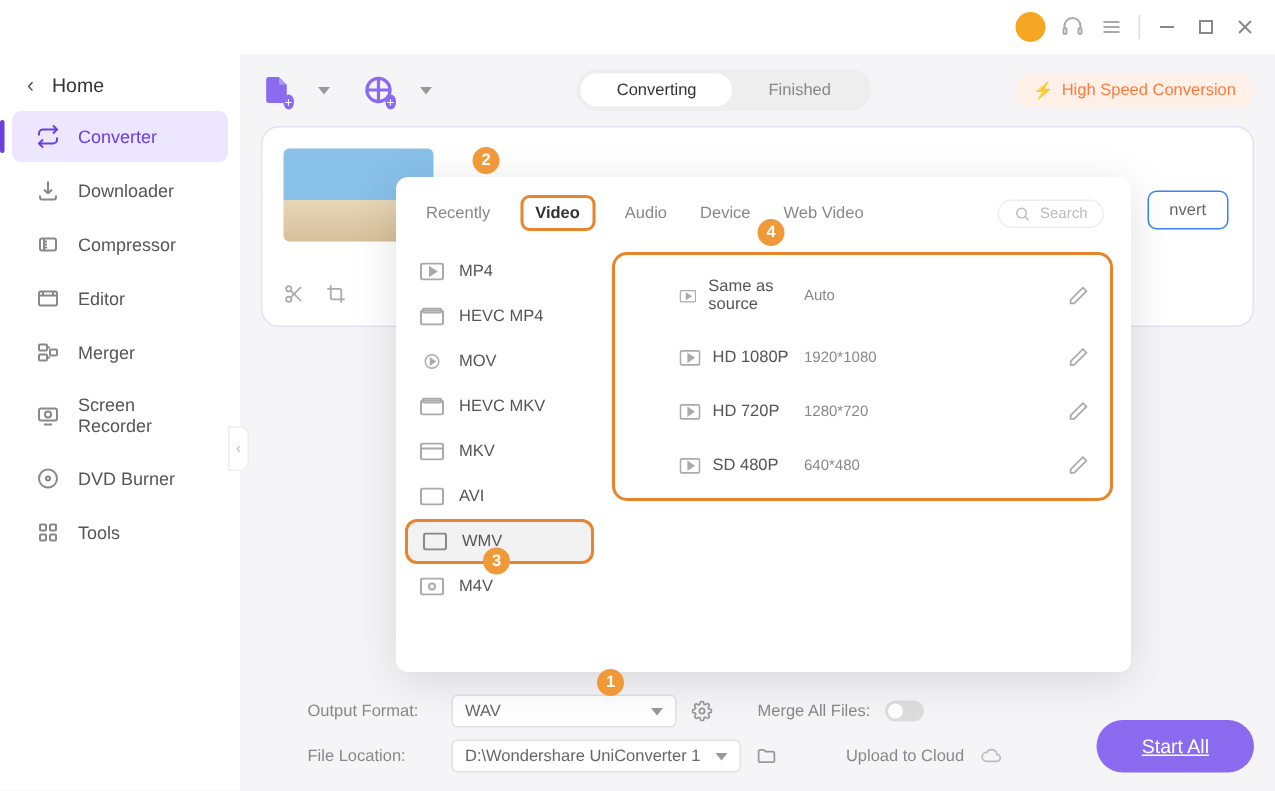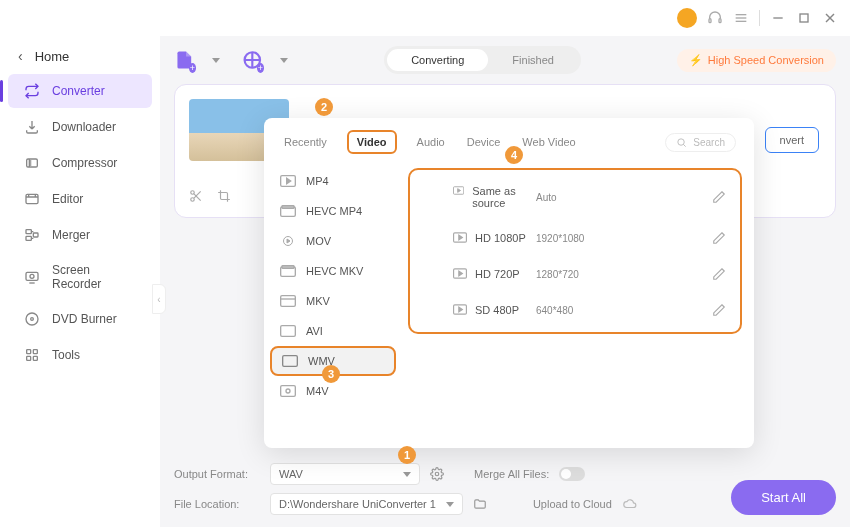--- a/index.html
+++ b/index.html
@@ -32,28 +32,28 @@
   .popup-tab { cursor:pointer; padding:2px 2px; }
   .popup-tab.active { color:#333; font-weight:600; border:2px solid #e8842a; border-radius:6px; padding:4px 8px; }
   .popup-search { margin-left:auto; display:flex; align-items:flex-start; gap:6px; border:1px solid #eee; border-radius:14px; padding:3px 10px; font-size:10px; color:#bbb; }
   .popup-body { flex:1; display:flex; overflow:hidden; }
   .fmt-col { width:138px; overflow-y:auto; padding: 4px 0; }
   .fmt-item { display:flex; align-items:center; gap:10px; padding:9px 16px; font-size:11px; color:#555; cursor:pointer; }
   .fmt-item.selected { background:#f2f2f2; border:2px solid #e8842a; border-radius:8px; margin:0 6px; padding:7px 10px; }
   .res-col { flex:1; padding:6px 12px 6px 6px; position:relative; }
   .res-group { border:2px solid #e8842a; border-radius:10px; padding:4px 0; }
   .res-row { display:flex; align-items:center; padding:11px 14px; font-size:11px; color:#555; cursor:pointer; }
-  .res-row .rl { width:112px; display:flex; gap:8px;padding-left:29px; }
+  .res-row .rl { width:112px; display:flex; align-items:center; gap:8px;padding-left:29px; }
   .res-row .rv { flex:1; color:#888; font-size:10px; }
   .res-edit { width:14px; height:14px; color:#aaa; cursor:pointer; }
   .bottom { position:absolute; left:14px; right:14px; bottom:8px; font-size:11px; color:#888; }
   .brow { display:flex; align-items:center; gap:10px; padding:4px 0; }
-  .blabel { width:86px; }
+  .blabel { width:86px;margin-left:31px; }
   .binput { border:1px solid #e2e2e2; border-radius:4px; padding:4px 8px; min-width:150px; font-size:11px; color:#666; display:inline-flex; align-items:center; justify-content:space-between; gap:10px; background:#fff; cursor:pointer; }
-  .start-btn { position:absolute; right:0; bottom:4px; background:#8a6bf0; color:#fff; padding:10px 30px; border-radius:22px; font-size:13px; cursor:pointer; }
+  .start-btn { position:absolute; right:0; bottom:4px; background:#8a6bf0; color:#fff; padding:10px 30px; border-radius:22px; font-size:13px; cursor:pointer;text-decoration:underline; }
   .badge-num { position:absolute; width:18px; height:18px; border-radius:50%; background:#f0993a; color:#fff; font-size:11px; font-weight:bold; display:flex; align-items:center; justify-content:center; z-index:10; }
   .toggle-off { width:26px; height:14px; background:#ddd; border-radius:8px; position:relative; }
   .toggle-off::after { content:''; position:absolute; left:2px; top:2px; width:10px; height:10px; background:#fff; border-radius:50%; }
   .chev { display:inline-block; width:0; height:0; border-left:4px solid transparent; border-right:4px solid transparent; border-top:5px solid #999; }
   .collapse-handle { position:absolute; left:-8px; top:248px; width:14px; height:30px; background:#fff; border:1px solid #eee; border-radius:0 6px 6px 0; display:flex; align-items:center; justify-content:center; cursor:pointer; }
   svg { width:100%; height:100%; }
 </style>
 </head>
 <body>
 

